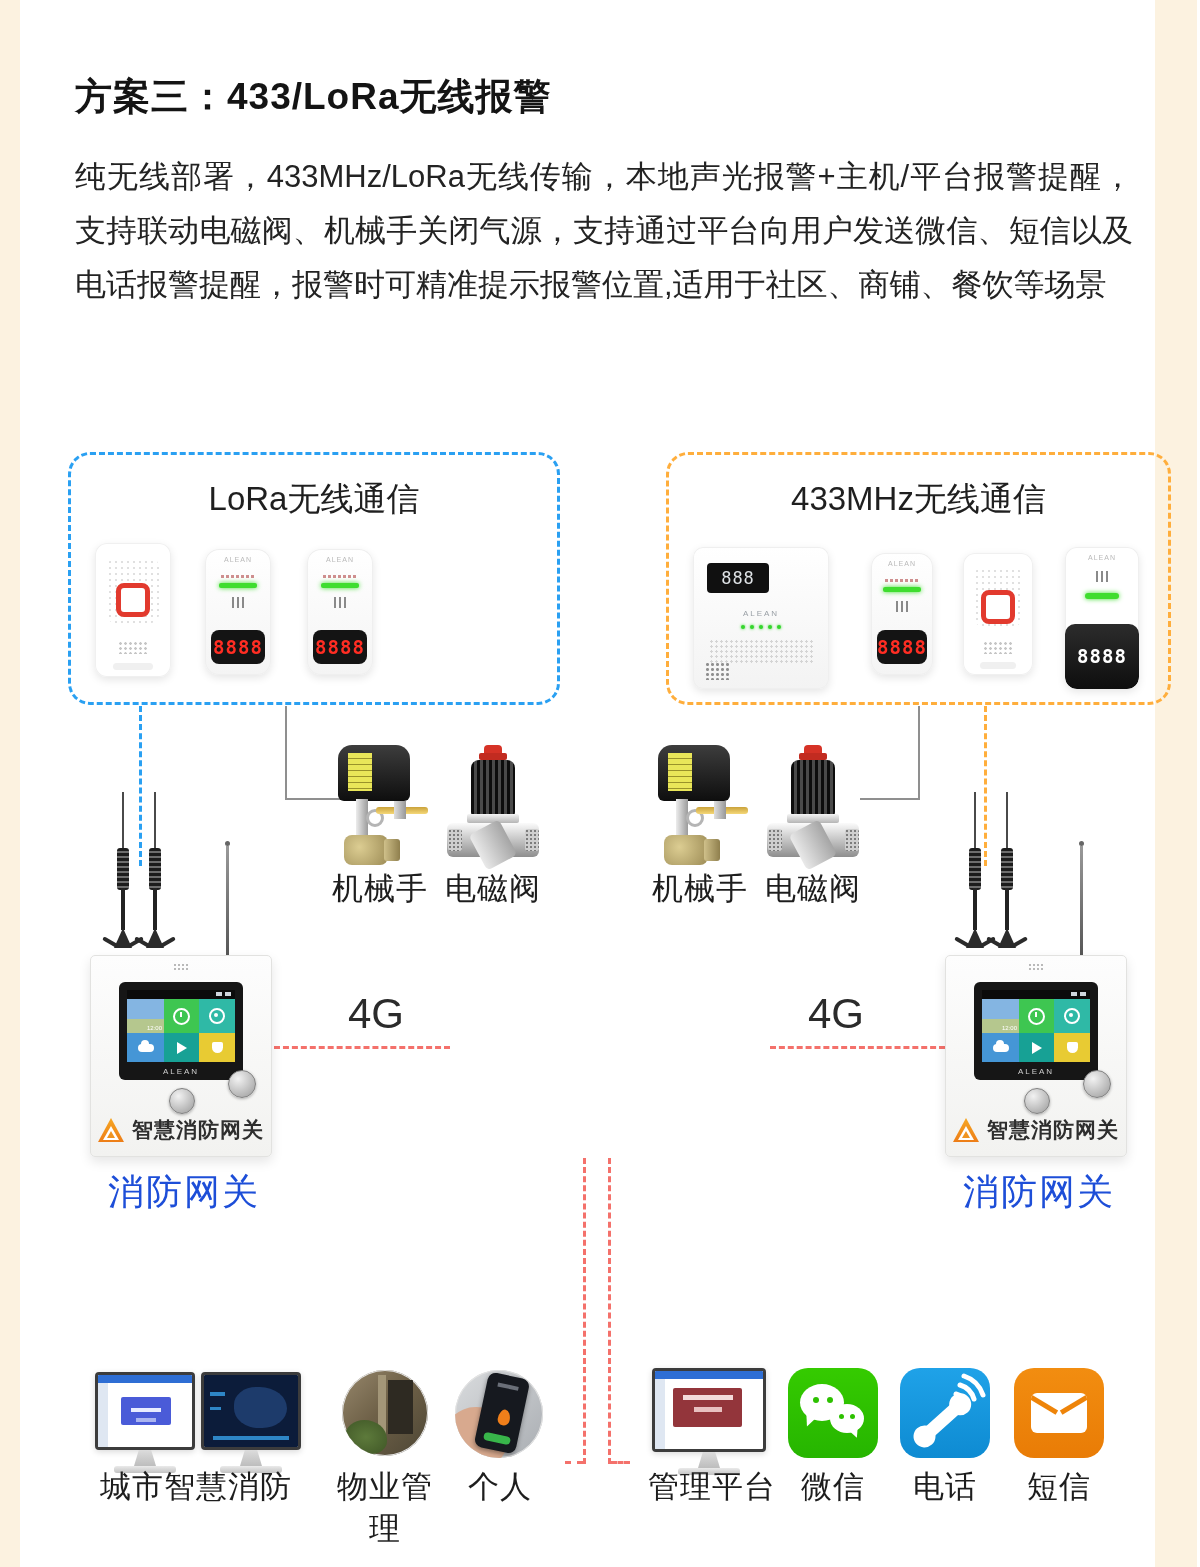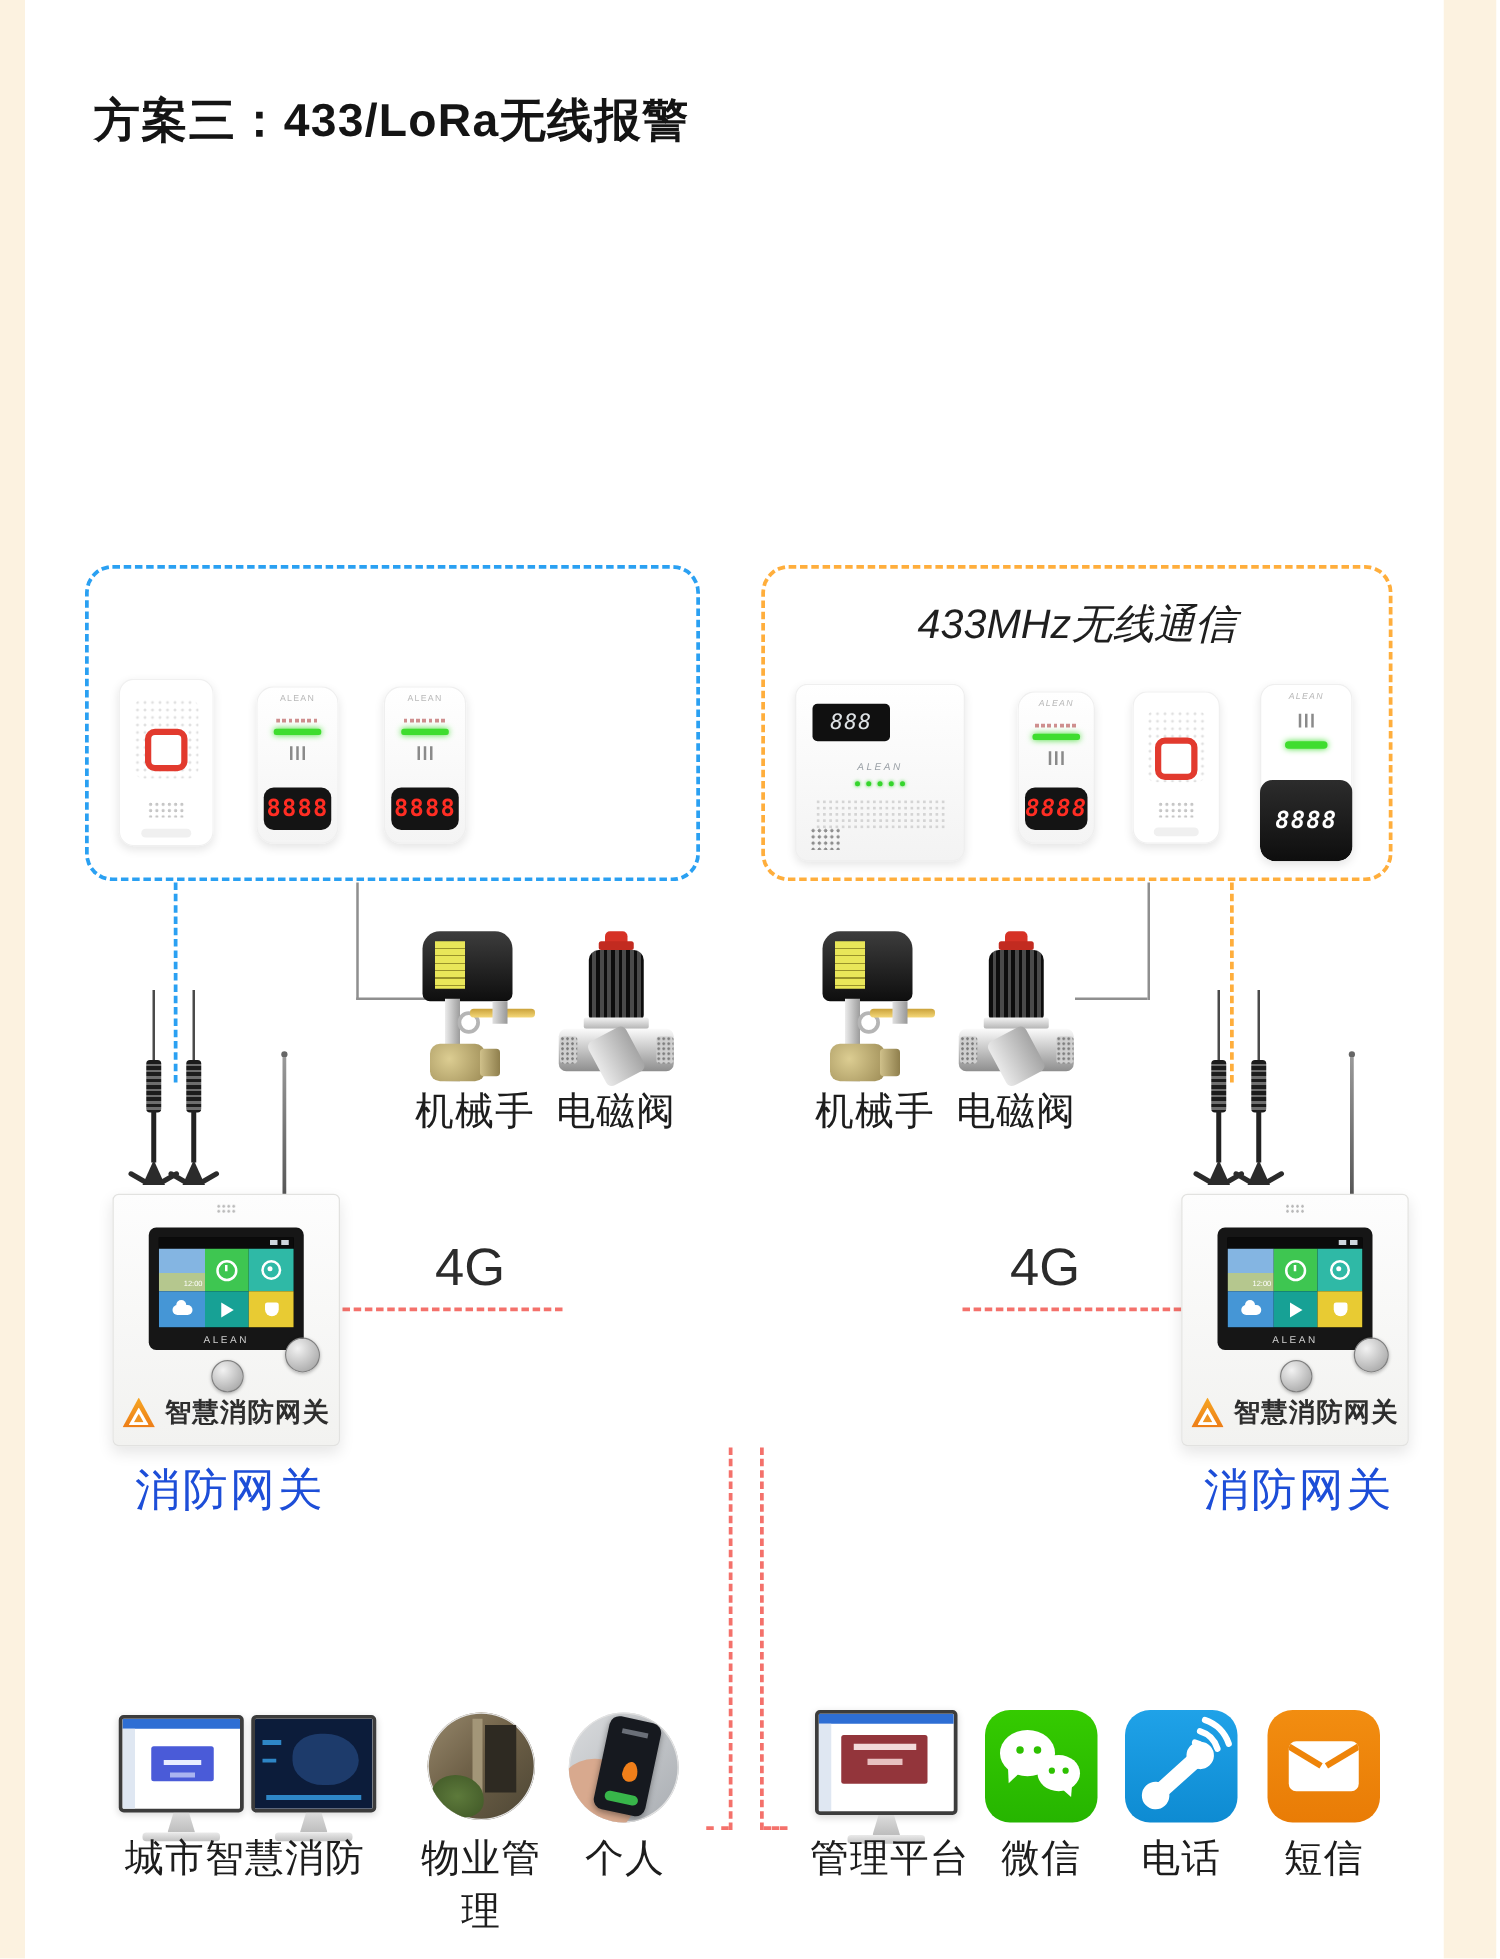--- a/index.html
+++ b/index.html
@@ -190,35 +190,37 @@
   .sms-fr{position:absolute;right:-2px;top:0px;width:34px;height:5px;background:#EE8409;transform:rotate(-31deg);transform-origin:right top;}
 </style>
 </head>
 <body>
 
 <div class="canvas">
   <div class="strip l"></div>
   <div class="strip r"></div>
 
   <div class="title">方案三：433/LoRa无线报警</div>
+  <div class="desc">纯无线部署，433MHz/LoRa无线传输，本地声光报警+主机/平台报警提醒，支持联动电磁阀、机械手关闭气源，支持通过平台向用户发送微信、短信以及电话报警提醒，报警时可精准提示报警位置,适用于社区、商铺、餐饮等场景</div>
 
   <div class="vline dash-blue-v" style="left:139px;top:706px;height:160px;"></div>
   <div class="vline solid-v" style="left:285px;top:706px;height:94px;"></div>
   <div class="hline solid-h" style="left:285px;top:798px;width:58px;"></div>
   <div class="vline solid-v" style="left:918px;top:706px;height:94px;"></div>
   <div class="hline solid-h" style="left:860px;top:798px;width:58px;"></div>
   <div class="vline dash-orange-v" style="left:984px;top:706px;height:160px;"></div>
   <div class="hline dash-red-h" style="left:274px;top:1046px;width:176px;"></div>
   <div class="hline dash-red-h" style="left:770px;top:1046px;width:175px;"></div>
   <div class="vline dash-red-v" style="left:583px;top:1158px;height:306px;"></div>
   <div class="vline dash-red-v" style="left:608px;top:1158px;height:306px;"></div>
   <div class="hline dash-red-h" style="left:565px;top:1461px;width:18px;"></div>
   <div class="hline dash-red-h" style="left:611px;top:1461px;width:19px;"></div>
 
   <div class="dashed-box box-blue" style="left:68px;top:452px;width:492px;height:253px;">
+    <div class="box-title">LoRa无线通信</div>
     <div class="trans" style="left:24px;top:88px;width:76px;height:134px;">
       <div class="tr-patch"></div>
       <div class="tr-btn"></div>
       <div class="tr-spk"></div>
       <div class="tr-foot"></div>
     </div>
     <div class="leddev" style="left:134px;top:94px;width:66px;height:126px;">
       <div class="ld-brand">ALEAN</div>
       <div class="ld-micro"></div>
       <div class="ld-green"></div>
@@ -239,21 +241,21 @@
           <b></b>
           <b></b>
           <b></b>
         </div>
       <div class="ld-disp">
           <span class="led-red">8888</span>
         </div>
     </div>
   </div>
 
-  <div class="dashed-box box-orange" style="left:609px;top:452px;width:505px;height:253px;font-style:italic;">
+  <div class="dashed-box box-orange" style="left:666px;top:452px;width:505px;height:253px;">
     <div class="box-title">433MHz无线通信</div>
     <div class="panel" style="left:24px;top:92px;width:136px;height:142px;">
       <div class="pn-disp">888</div>
       <div class="pn-brand">ALEAN</div>
       <div class="pn-leds">
           <b></b>
           <b></b>
           <b></b>
           <b></b>
           <b></b>

